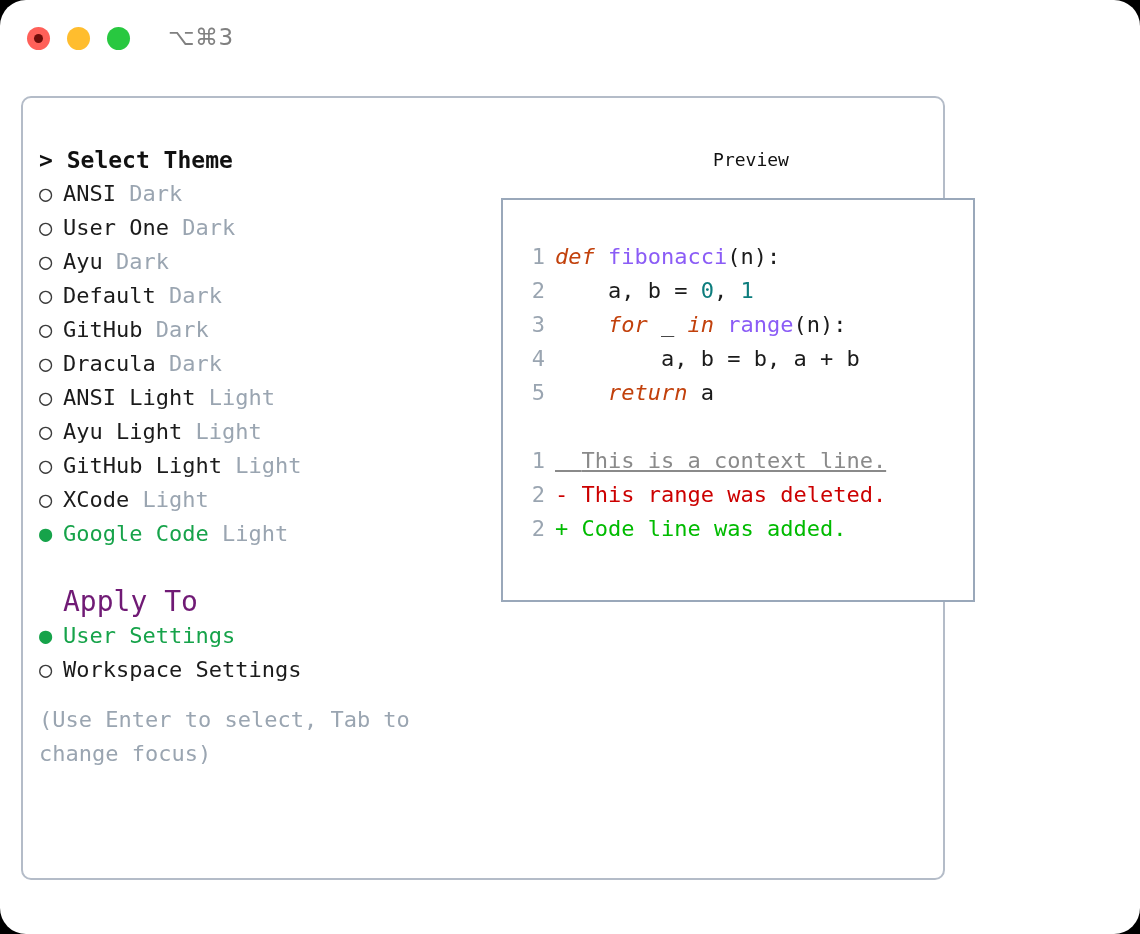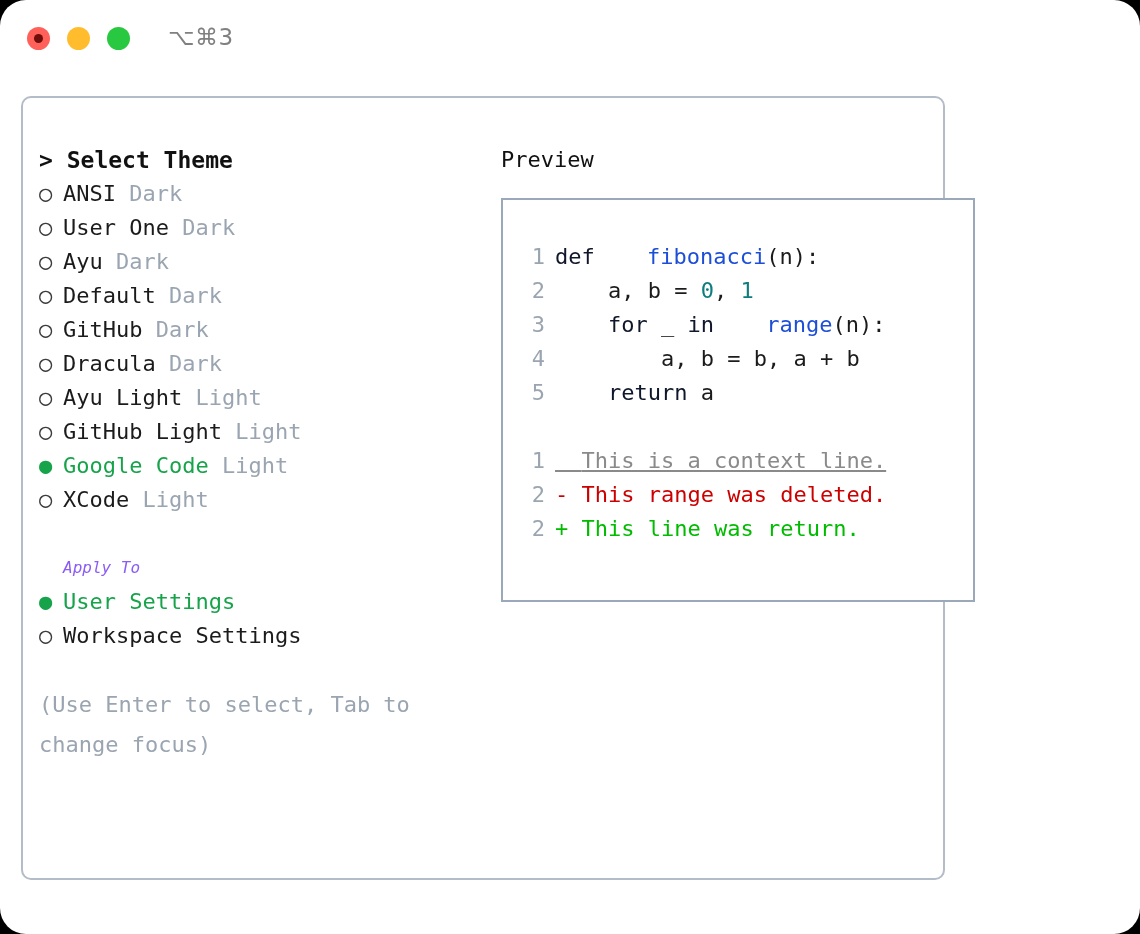--- a/index.html
+++ b/index.html
@@ -100,46 +100,46 @@
   }
   .bullet.off { color: #3c3c3c; }
   .bullet.on  { color: #16a34a; }
   .opt-label.sel { color: #16a34a; }
   .tag {
     color: #9aa5b1;
     text-align: right;
   }
   .spacer-row { height: 34px; }
   #apply-header {
-    font-size: 16px;
-    line-height: 34px;
-    color: #8b5cf6;
+    font-size: 28px;
+    line-height: 34px;
+    color: #701a75;
     white-space: pre;
     padding-left: 24px;
-    font-style: italic;
   }
   #hint {
-    margin-top: 32px;
+    margin-top: 16px;
     font-size: 22px;
-    line-height: 40px;
+    line-height: 34px;
     color: #9aa5b1;
     width: 410px;
   }
 
   
   #right-col {
     position: absolute;
     left: 478px;
     top: 45px;
     width: 500px;
   }
   #preview-title {
-    font-size: 22px;
+    font-size: 18px;
     color: #111111;
     line-height: 34px;
+    text-align: center;
   }
   #preview-box {
     margin-top: 21px;
     width: 474px;
     height: 404px;
     border: 2px solid #9aa8ba;
     background: #ffffff;
     box-sizing: border-box;
     position: relative;
   }
@@ -152,22 +152,22 @@
   }
   #code-top  { top: 40px; }
   #code-diff { top: 244px; }
   .ln {
     display: inline-block;
     width: 26px;
     text-align: right;
     color: #9aa5b1;
     margin-right: 10px;
   }
-  .kw   { color: #0f172a; }
-  .fn   { color: #1d4ed8; margin-left: 39px; }
+  .kw   { color: #c2410c; font-style: italic; }
+  .fn   { color: #8b5cf6; }
   .num  { color: #0d7d7d; }
   .pl   { color: #1b1b1b; }
   .ctx  { color: #8a8a8a; text-decoration: underline; }
   .del  { color: #cc0000; }
   .add  { color: #00bb00; }
 </style>
 </head>
 <body>
 
 <div id="window">
@@ -183,39 +183,40 @@
 
     <div id="left-col">
       <div class="section-header">&gt; Select Theme</div>
       <div id="theme-list">
           <div class="opt-row"><span class="bullet off">○</span><span class="opt-label">ANSI</span><span> </span><span class="tag">Dark</span></div>
           <div class="opt-row"><span class="bullet off">○</span><span class="opt-label">User One</span><span> </span><span class="tag">Dark</span></div>
           <div class="opt-row"><span class="bullet off">○</span><span class="opt-label">Ayu</span><span> </span><span class="tag">Dark</span></div>
           <div class="opt-row"><span class="bullet off">○</span><span class="opt-label">Default</span><span> </span><span class="tag">Dark</span></div>
           <div class="opt-row"><span class="bullet off">○</span><span class="opt-label">GitHub</span><span> </span><span class="tag">Dark</span></div>
           <div class="opt-row"><span class="bullet off">○</span><span class="opt-label">Dracula</span><span> </span><span class="tag">Dark</span></div>
+          <div class="opt-row"><span class="bullet off">○</span><span class="opt-label">ANSI Light</span><span> </span><span class="tag">Light</span></div>
           <div class="opt-row"><span class="bullet off">○</span><span class="opt-label">Ayu Light</span><span> </span><span class="tag">Light</span></div>
           <div class="opt-row"><span class="bullet off">○</span><span class="opt-label">GitHub Light</span><span> </span><span class="tag">Light</span></div>
+          <div class="opt-row"><span class="bullet off">○</span><span class="opt-label">XCode</span><span> </span><span class="tag">Light</span></div>
           <div class="opt-row"><span class="bullet on">●</span><span class="opt-label sel">Google Code</span><span> </span><span class="tag">Light</span></div>
-          <div class="opt-row"><span class="bullet off">○</span><span class="opt-label">XCode</span><span> </span><span class="tag">Light</span></div>
         </div>
 
       <div class="spacer-row"></div>
 
       <div id="apply-header">Apply To</div>
       <div id="apply-list">
           <div class="opt-row"><span class="bullet on">●</span><span class="opt-label sel">User Settings</span></div>
           <div class="opt-row"><span class="bullet off">○</span><span class="opt-label">Workspace Settings</span></div>
         </div>
 
       <div id="hint">(Use Enter to select, Tab to change focus)</div>
     </div>
 
     <div id="right-col">
       <div id="preview-title">Preview</div>
       <div id="preview-box">
         <div class="code-block" id="code-top"><div><span class="ln">1</span><span class="kw">def </span><span class="fn">fibonacci</span><span class="pl">(n):</span></div><div><span class="ln">2</span><span class="pl">    a, b = </span><span class="num">0</span><span class="pl">, </span><span class="num">1</span></div><div><span class="ln">3</span><span class="pl">    </span><span class="kw">for</span><span class="pl"> _ </span><span class="kw">in</span><span class="pl"> </span><span class="fn">range</span><span class="pl">(n):</span></div><div><span class="ln">4</span><span class="pl">        a, b = b, a + b</span></div><div><span class="ln">5</span><span class="pl">    </span><span class="kw">return</span><span class="pl"> a</span></div></div>
-        <div class="code-block" id="code-diff"><div><span class="ln">1</span><span class="ctx">  </span><span class="ctx">This is a context line.</span></div><div><span class="ln">2</span><span class="del">- </span><span class="del">This range was deleted.</span></div><div><span class="ln">2</span><span class="add">+ </span><span class="add">This line was return.</span></div></div>
+        <div class="code-block" id="code-diff"><div><span class="ln">1</span><span class="ctx">  </span><span class="ctx">This is a context line.</span></div><div><span class="ln">2</span><span class="del">- </span><span class="del">This range was deleted.</span></div><div><span class="ln">2</span><span class="add">+ </span><span class="add">Code line was added.</span></div></div>
       </div>
     </div>
 
   </div>
 </div>
 
 </body></html>

